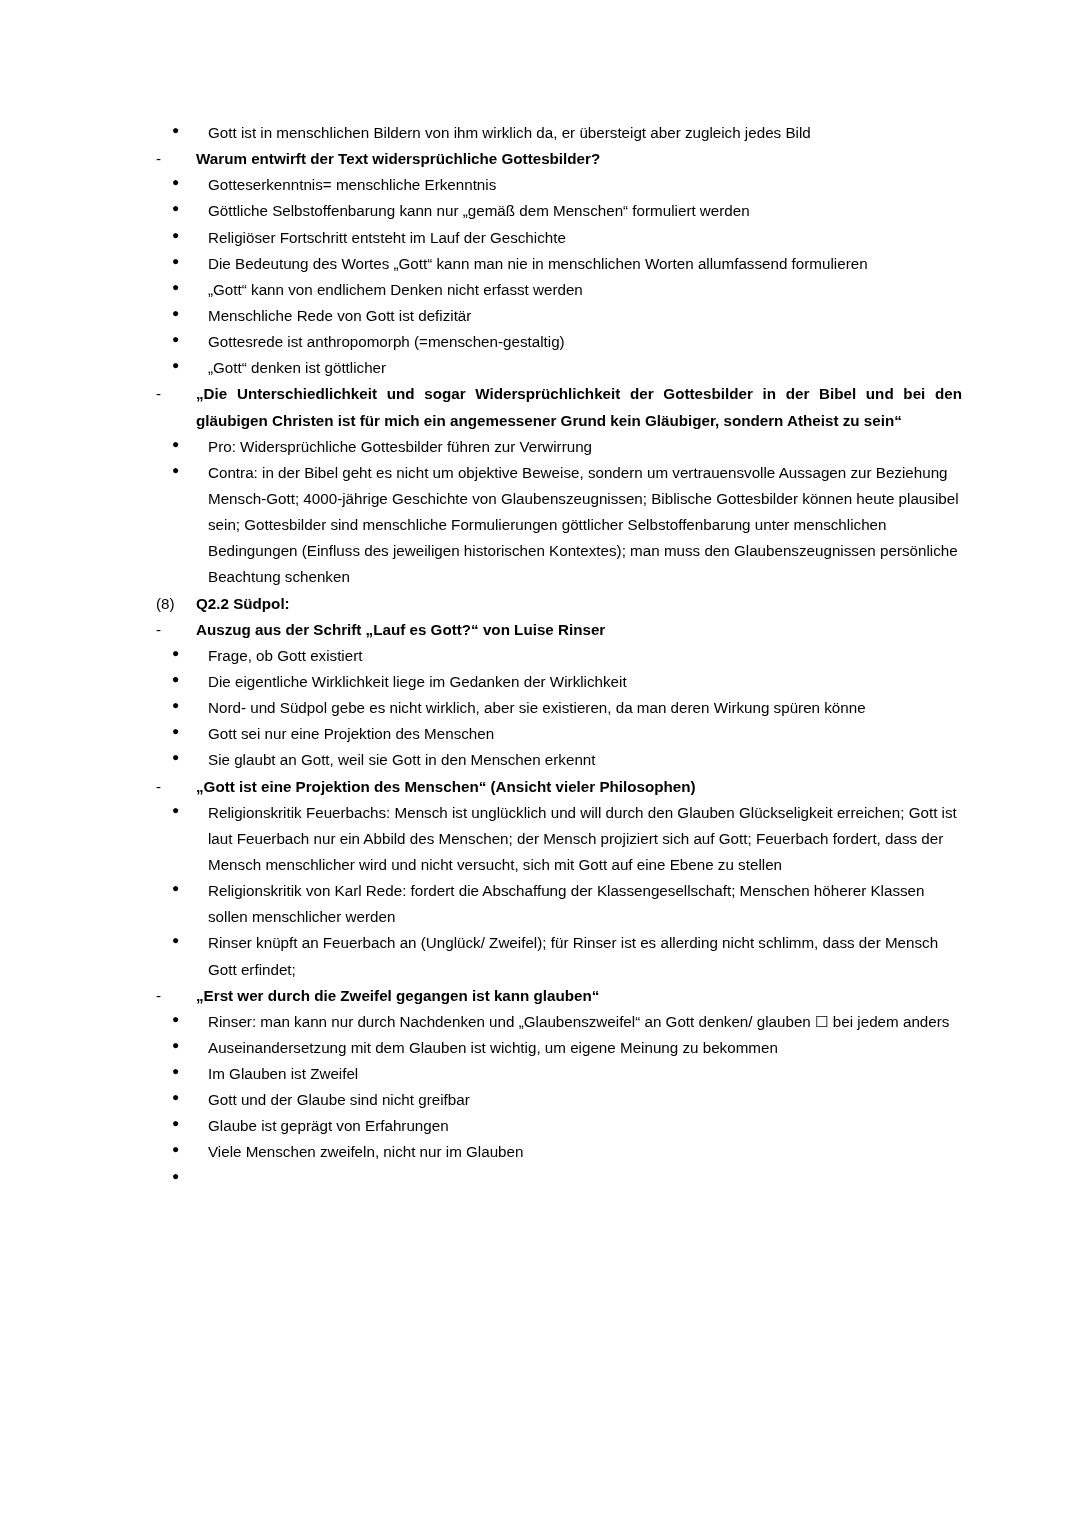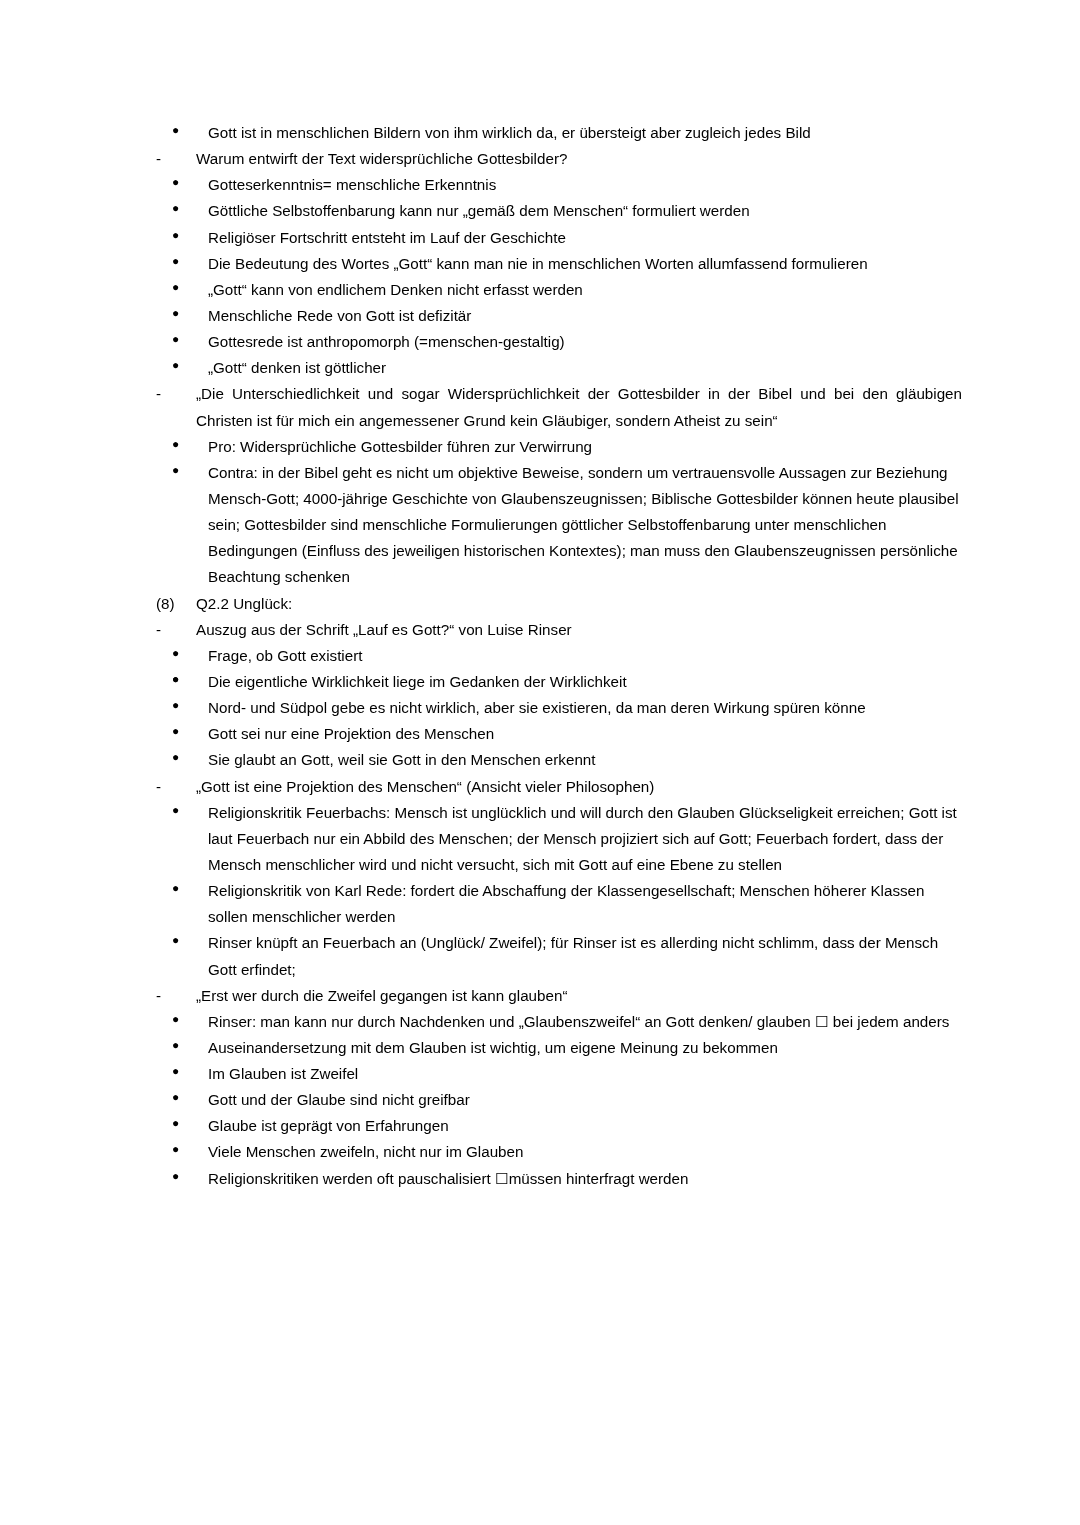--- a/index.html
+++ b/index.html
@@ -37,20 +37,21 @@
   }
   ul.lvl1 > li > .marker {
     position: absolute;
     left: 6px;
     top: 0;
     width: 20px;
     text-align: left;
   }
   ul.lvl1 > li > .text {
     display: block;
+    font-weight: bold;
   }
   
   ul.lvl2 {
     list-style: none;
     margin: 0;
     padding: 0;
   }
   ul.lvl2 > li {
     position: relative;
     padding-left: 58px;
@@ -104,21 +105,21 @@
           <span class="text">„Die Unterschiedlichkeit und sogar Widersprüchlichkeit der Gottesbilder in der Bibel und bei den gläubigen Christen ist für mich ein angemessener Grund kein Gläubiger, sondern Atheist zu sein“</span>
         </li>
       </ul>
       <ul class="lvl2">
         <li><span class="marker">●</span><span class="text">Pro: Widersprüchliche Gottesbilder führen zur Verwirrung</span></li>
         <li><span class="marker">●</span><span class="text">Contra: in der Bibel geht es nicht um objektive Beweise, sondern um vertrauensvolle Aussagen zur Beziehung Mensch-Gott; 4000-jährige Geschichte von Glaubenszeugnissen; Biblische Gottesbilder können heute plausibel sein; Gottesbilder sind menschliche Formulierungen göttlicher Selbstoffenbarung unter menschlichen Bedingungen (Einfluss des jeweiligen historischen Kontextes); man muss den Glaubenszeugnissen persönliche Beachtung schenken</span></li>
       </ul>
       <ul class="lvl1">
         <li class="num-item">
           <span class="marker">(8)</span>
-          <span class="text">Q2.2 Unglück:</span>
+          <span class="text">Q2.2 Südpol:</span>
         </li>
         <li>
           <span class="marker">-</span>
           <span class="text">Auszug aus der Schrift „Lauf es Gott?“ von Luise Rinser</span>
         </li>
       </ul>
       <ul class="lvl2">
         <li><span class="marker">●</span><span class="text">Frage, ob Gott existiert</span></li>
         <li><span class="marker">●</span></li>
         <li><span class="marker">●</span><span class="text">Die eigentliche Wirklichkeit liege im Gedanken der Wirklichkeit</span></li>
@@ -143,16 +144,16 @@
           <span class="text">„Erst wer durch die Zweifel gegangen ist kann glauben“</span>
         </li>
       </ul>
       <ul class="lvl2">
         <li class="justify"><span class="marker">●</span><span class="text">Rinser: man kann nur durch Nachdenken und „Glaubenszweifel“ an Gott denken/ glauben ☐ bei jedem anders</span></li>
         <li><span class="marker">●</span><span class="text">Auseinandersetzung mit dem Glauben ist wichtig, um eigene Meinung zu bekommen</span></li>
         <li><span class="marker">●</span><span class="text">Im Glauben ist Zweifel</span></li>
         <li><span class="marker">●</span><span class="text">Gott und der Glaube sind nicht greifbar</span></li>
         <li><span class="marker">●</span><span class="text">Glaube ist geprägt von Erfahrungen</span></li>
         <li><span class="marker">●</span><span class="text">Viele Menschen zweifeln, nicht nur im Glauben</span></li>
-        <li><span class="marker">●</span><span class="text">Religionskritiken werden oft pauschalisiert ☐müssen hinterfragt werden</span></li>
+        <li><span class="marker">●</span></li>
       </ul>
     </div>
 </div>
 
 </body></html>

